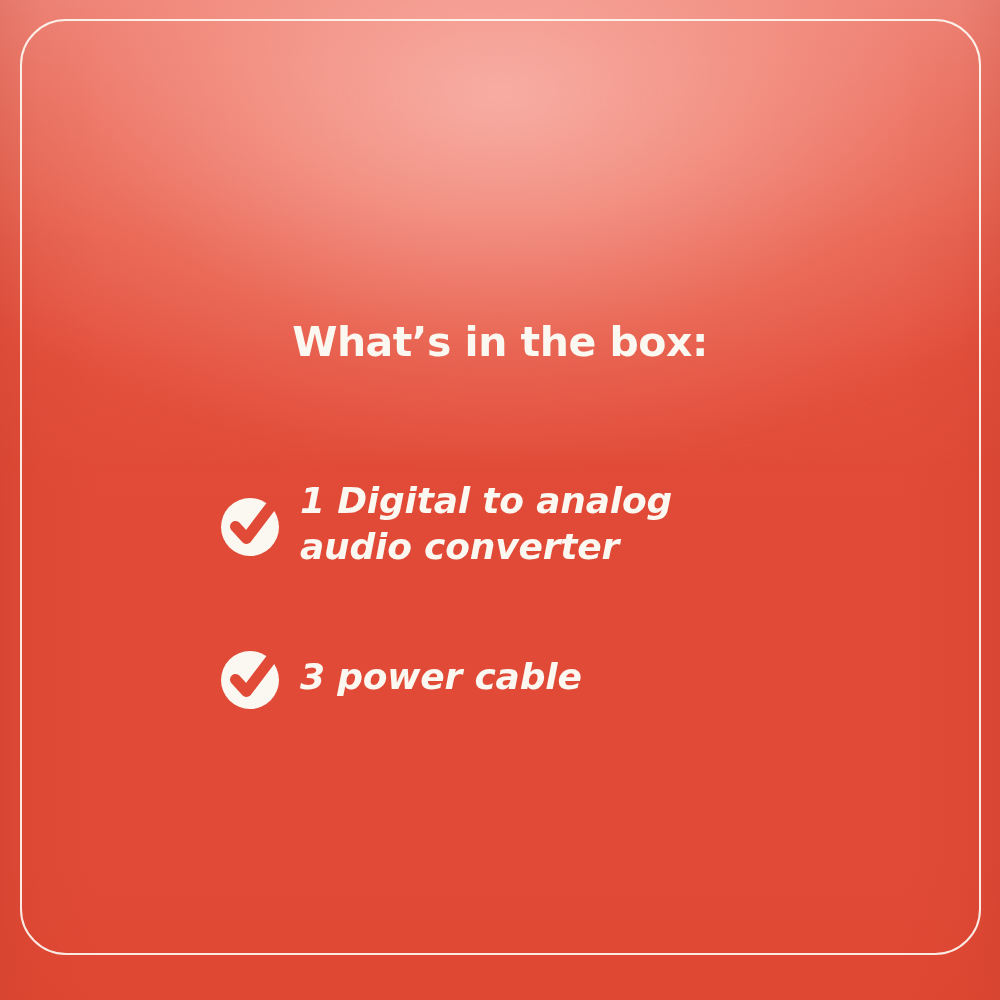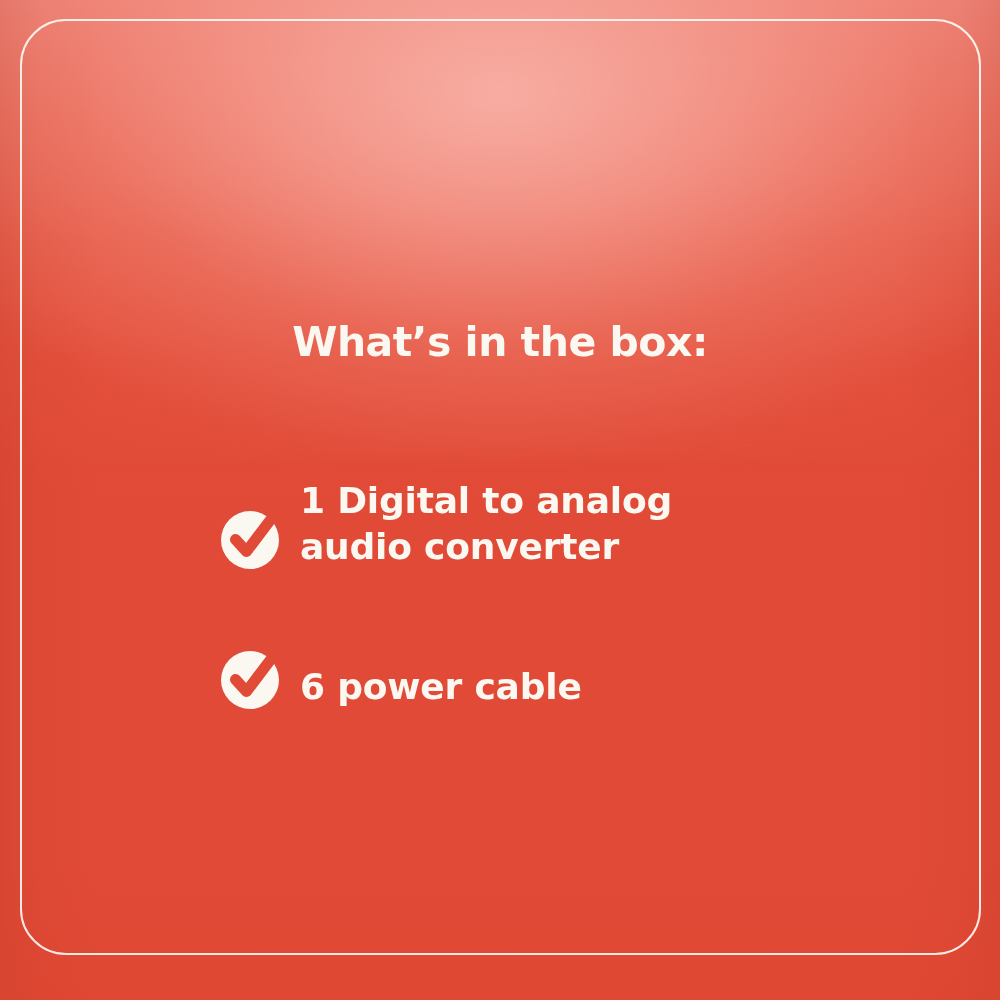--- a/index.html
+++ b/index.html
@@ -108,22 +108,23 @@
 
   .list {
     position: absolute;
     left: 220px;
     top: 478px;
     width: 600px;
   }
 
   .list-item {
     display: flex;
-    align-items: flex-end;
+    align-items: center;
     margin-bottom: 74px;
+    font-style: italic;
   }
   .list-item:last-child { margin-bottom: 0; }
 
   .check-icon {
     flex: 0 0 auto;
     width: 64px;
     height: 64px;
     margin-right: 16px;
     margin-top: 2px;
     display: block;
@@ -178,18 +179,18 @@
             <mask id="ckmask2" maskUnits="userSpaceOnUse" x="0" y="0" width="64" height="64">
               <rect x="0" y="0" width="64" height="64" fill="#000"></rect>
               <circle cx="30" cy="34" r="29" fill="#fff"></circle>
               <path d="M15.5 33.5 L26.5 45.5 L53 10.5" stroke="#000" stroke-width="11" stroke-linecap="round" stroke-linejoin="round" fill="none"></path>
             </mask>
           </defs>
           <g mask="url(#ckmask2)">
             <rect x="0" y="0" width="64" height="64" fill="#fbf7f1"></rect>
           </g>
         </svg>
-        <div class="item-label">6 power cable</div>
+        <div class="item-label">3 power cable</div>
       </div>
 
     </div>
   </div>
 </div>
 
 </body></html>

